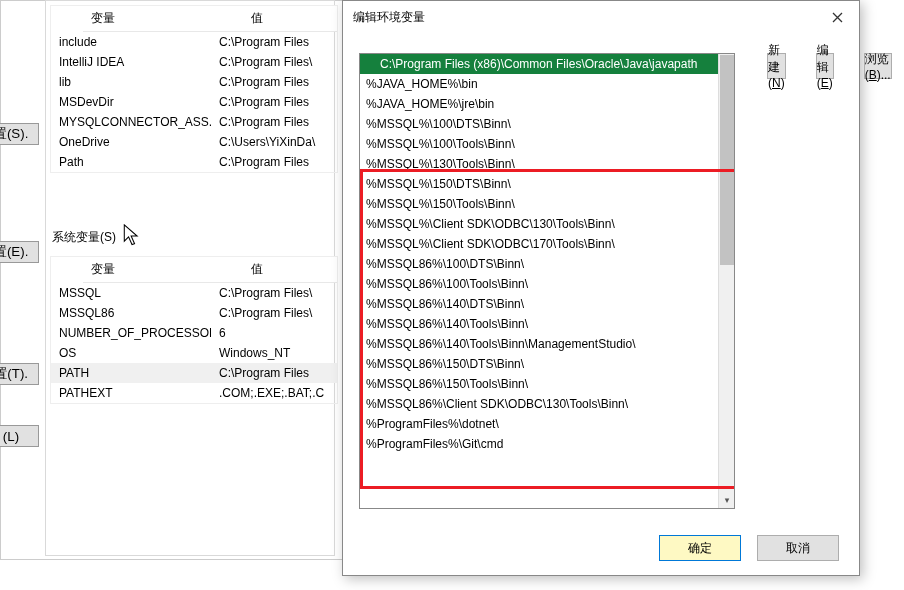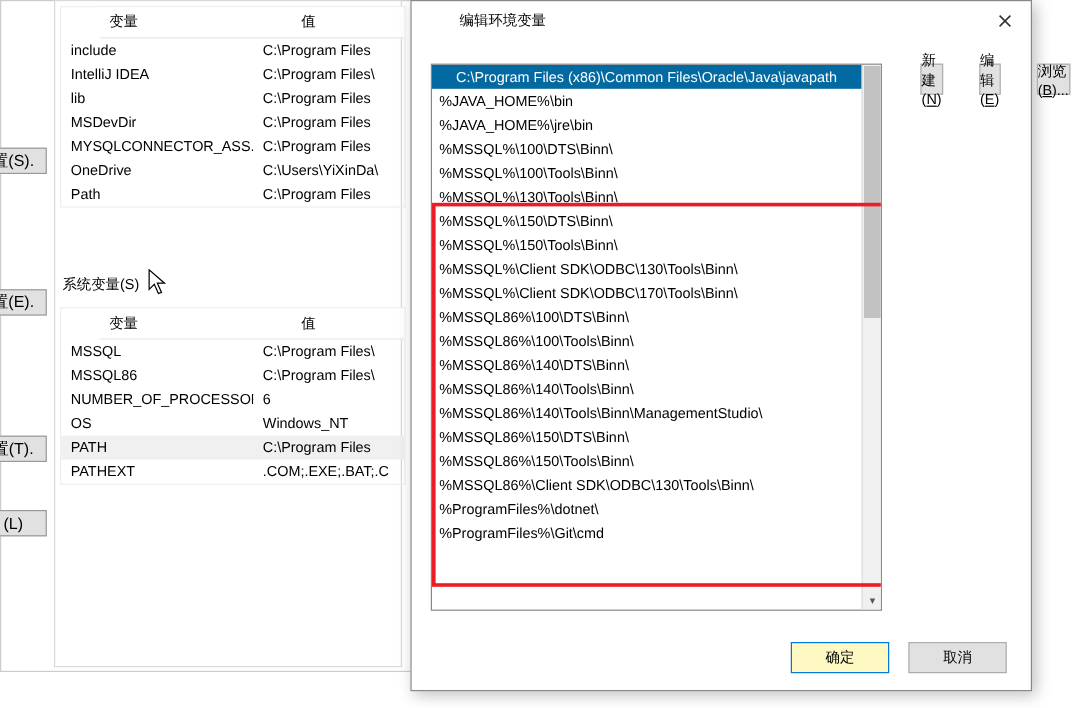--- a/index.html
+++ b/index.html
@@ -19,27 +19,27 @@
 .tbl .col-val { flex:1; }
 .tbl .row { display:flex; }
 .tbl .row > div { padding: 3px 8px; font-size: 12px; white-space: nowrap; overflow:hidden; }
 .tbl .row.gray { background:#f0f0f0; }
 .section-label { position:absolute; left:-2px; font-size:12px; }
 
 .cursor { position:absolute; left:123px; top:224px; width:18px; height:24px; pointer-events:none; z-index:500; }
 
 .dialog { position:absolute; left:342px; top:0; width:518px; height:576px; background:#fff; border:1px solid #888; box-shadow: 3px 3px 12px rgba(0,0,0,.25); z-index:100; }
 .dialog .titlebar { display:flex; align-items:center; justify-content:space-between; height:32px; padding:0 10px 0 10px; }
-.dialog .titlebar .ttl { font-size:12px;margin-left:30px; }
+.dialog .titlebar .ttl { font-size:12px; }
 .dialog .titlebar .close { width:24px; height:24px; display:flex; align-items:center; justify-content:center; font-size:13px; color:#333; }
 .dialog .body { display:flex; padding: 20px 16px 0 16px; }
 .listbox { width:378px; height:456px; border:1px solid #888; background:#fff; position:relative; overflow:hidden; }
 .listbox .inner { width:362px; height:454px; overflow:hidden; }
 .listbox .item { padding:3px 6px; font-size:12px; white-space:nowrap; }
-.listbox .item.selected { background:#0369a1; color:#fff;padding-left:20px; }
+.listbox .item.selected { background:#15803d; color:#fff;padding-left:20px; }
 .listbox .scrollbar { position:absolute; right:0; top:0; width:16px; height:100%; background:#f0f0f0; border-left:1px solid #ddd; }
 .listbox .scrollbar .thumb { position:absolute; left:1px; top:1px; width:14px; height:210px; background:#c2c2c2; }
 .listbox .scrollbar .arrow-dn { position:absolute; left:0; bottom:0; width:16px; height:16px; display:flex;align-items:center;justify-content:center; font-size:9px; color:#555; }
 
 .redbox { position:absolute; left:0px; top:115px; width:378px; height:320px; border:3px solid #ec1c24; pointer-events:none; z-index:50; }
 
 .btn-col { width:108px; padding-left:32px; display:flex; gap:30px; }
 .btn-col .gap { height:26px; }
 .btn { width:92px; height:26px; border:1px solid #adadad; background:#e1e1e1; font-size:12px; display:flex; align-items:center; justify-content:center; cursor:default; }
 .btn u { text-decoration: underline; }

